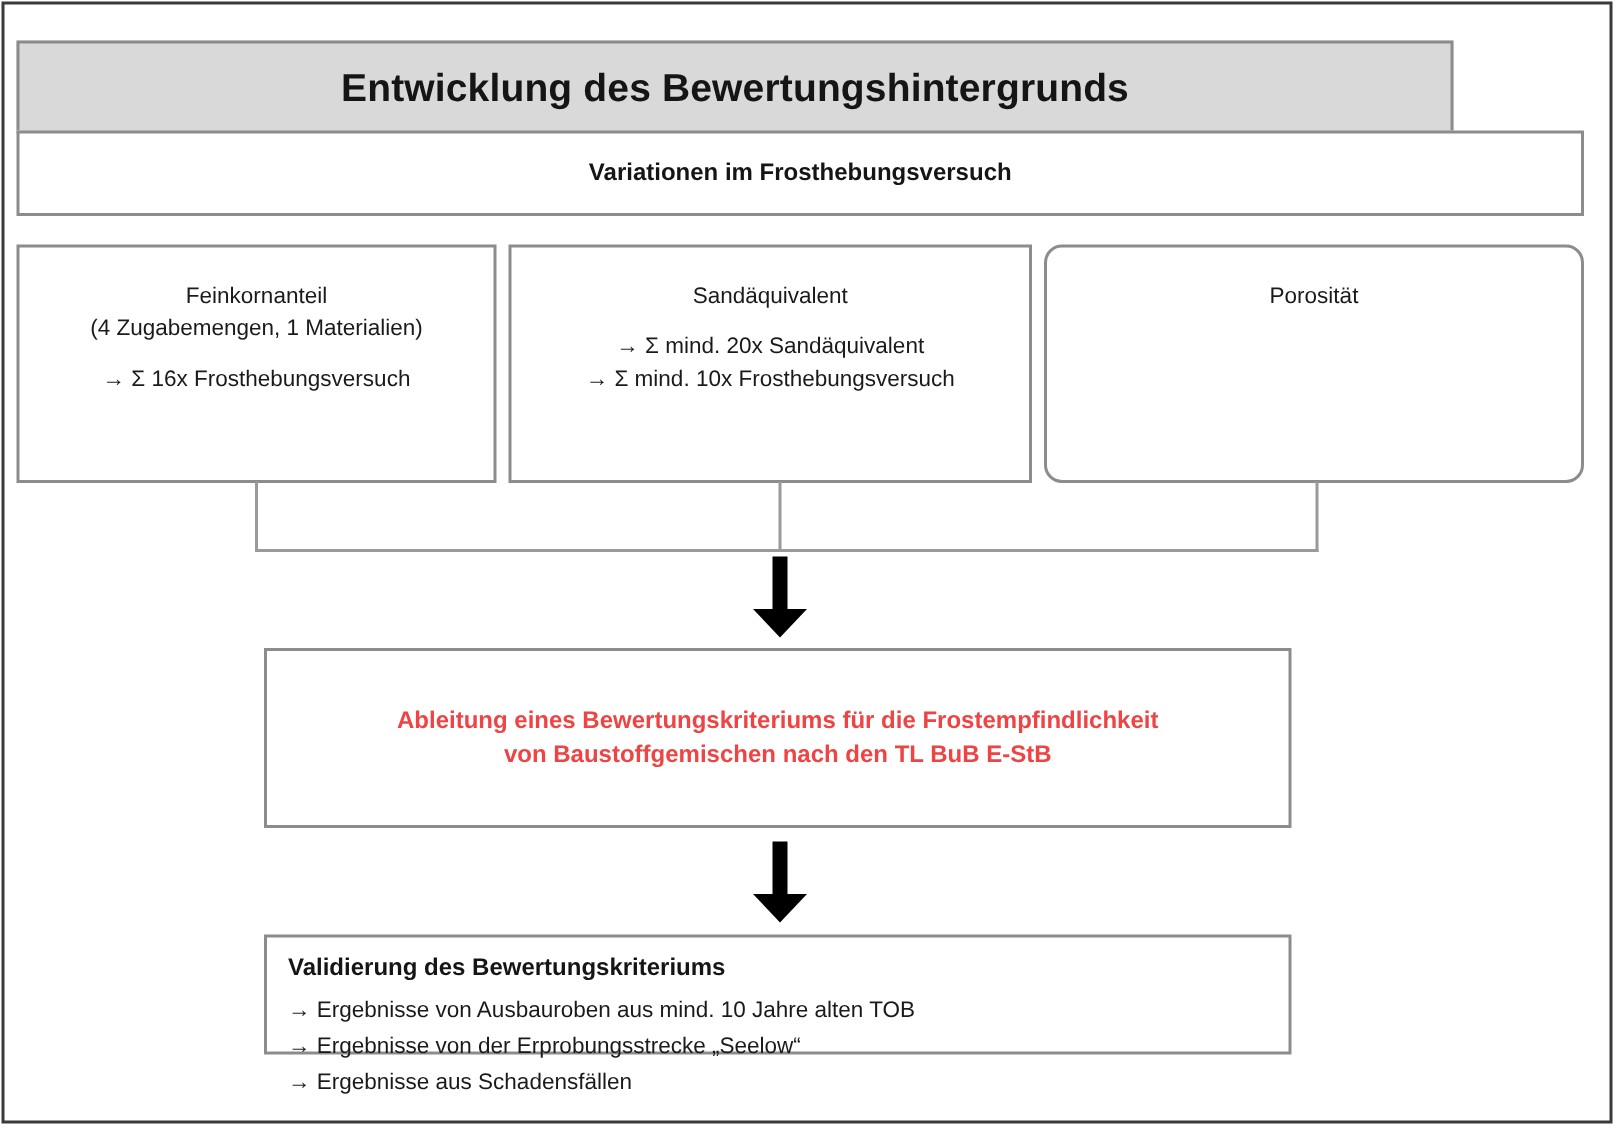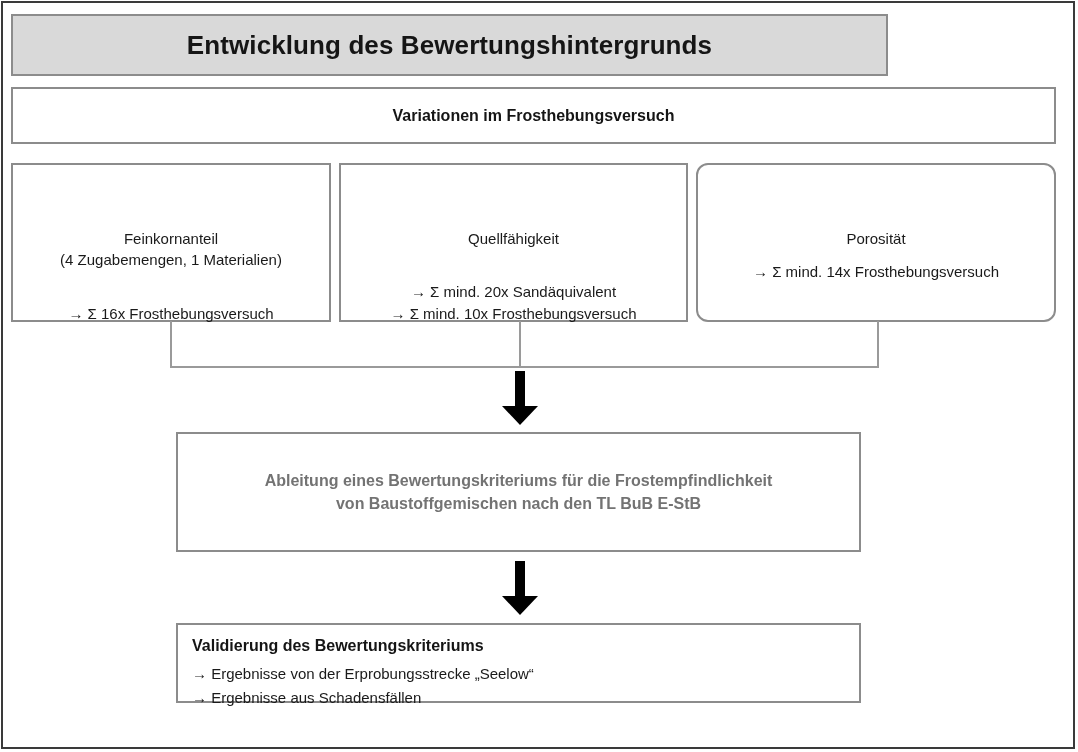--- a/index.html
+++ b/index.html
@@ -43,22 +43,22 @@
     flex-direction: column;
     justify-content: center;
   }
 
   .node.filled {
     background: #d9d9d9;
   }
 
   .title-box {
     left: 8px;
-    top: 11px;
-    width: 877px;
+    top: 24px;
+    width: 958px;
     height: 62px;
   }
   .title-text {
     text-align: center;
     font-size: 26px;
     font-weight: bold;
     color: #151515;
     letter-spacing: 0.1px;
     line-height: 1.1;
   }
@@ -86,28 +86,27 @@
   }
   .col-1 { left: 8px;   width: 320px; }
   .col-2 { left: 336px; width: 349px; }
   .col-3 { left: 693px; width: 360px; border-radius: 12px; }
 
   .col-head {
     text-align: center;
     font-size: 15px;
     color: #1a1a1a;
     line-height: 1.42;
-    margin-top: 41px;
   }
   .col-body {
     text-align: center;
     font-size: 15px;
     color: #1a1a1a;
     line-height: 1.42;
-    margin-top: 32px;
+    margin-top: 12px;
   }
   .col-body .line { white-space: nowrap; }
 
   .col-3 .col-body { margin-top: 12px; }
   .col-2 .col-body { }
 
   
   .bracket {
     position: absolute;
     left: 167px;
@@ -168,21 +167,21 @@
   .derive-box {
     left: 173px;
     top: 429px;
     width: 685px;
     height: 120px;
   }
   .derive-text {
     text-align: center;
     font-size: 16px;
     font-weight: bold;
-    color: #737373;
+    color: #ef4444;
     line-height: 1.45;
     padding: 0 14px;
   }
 
   
   .valid-box {
     left: 173px;
     top: 620px;
     width: 685px;
     height: 80px;
@@ -227,34 +226,31 @@
         <div class="line">Feinkornanteil</div>
         <div class="line">(4 Zugabemengen, 1 Materialien)</div>
       </div>
       <div class="col-body">
         <div class="line">→ Σ 16x Frosthebungsversuch</div>
       </div>
     </div>
 
     <div class="node col-box col-2">
       <div class="col-head">
-        <div class="line">Quellfähigkeit</div>
+        <div class="line">Sandäquivalent</div>
       </div>
       <div class="col-body">
         <div class="line">→ Σ mind. 20x Sandäquivalent</div>
         <div class="line">→ Σ mind. 10x Frosthebungsversuch</div>
       </div>
     </div>
 
     <div class="node col-box col-3">
       <div class="col-head">
         <div class="line">Porosität</div>
-      </div>
-      <div class="col-body">
-        <div class="line">→ Σ mind. 14x Frosthebungsversuch</div>
       </div>
     </div>
 
     <div class="bracket">
       <div class="vstub s1"></div>
       <div class="vstub s2"></div>
       <div class="vstub s3"></div>
       <div class="hline"></div>
     </div>
 
@@ -271,19 +267,20 @@
     </div>
 
     <div class="down-arrow arrow-2">
       <div class="shaft"></div>
       <div class="head"></div>
     </div>
 
     <div class="node valid-box">
       <div class="valid-title">Validierung des Bewertungskriteriums</div>
       <div class="valid-list">
+        <div class="valid-item">→ Ergebnisse von Ausbauroben aus mind. 10 Jahre alten TOB</div>
         <div class="valid-item">→ Ergebnisse von der Erprobungsstrecke „Seelow“</div>
         <div class="valid-item">→ Ergebnisse aus Schadensfällen</div>
       </div>
     </div>
 
   </div>
 </div>
 
 </body></html>

